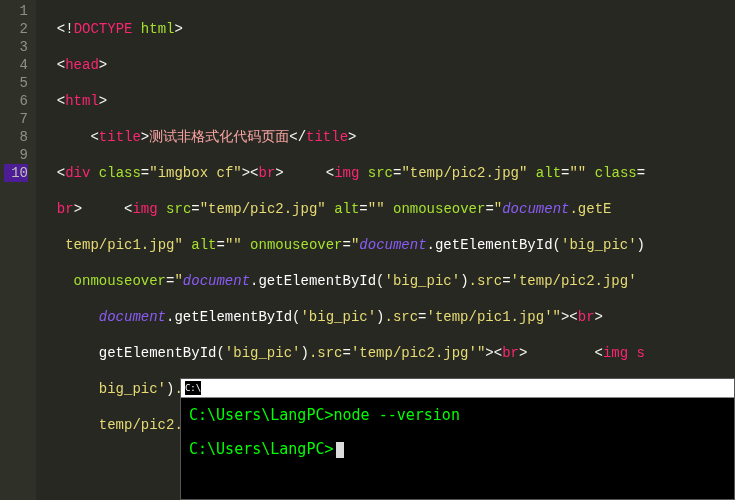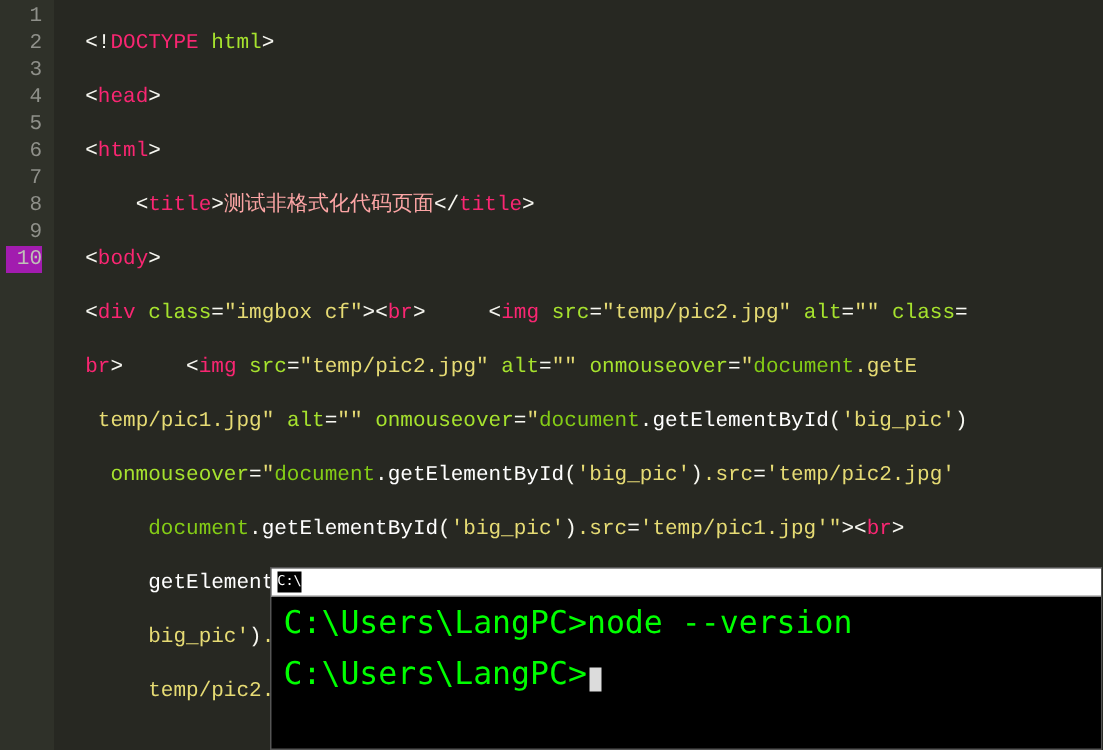--- a/index.html
+++ b/index.html
@@ -19,36 +19,36 @@
 }
 .gutter {
   background: #2f3129;
   color: #8f908a;
   text-align: right;
   padding: 2px 8px 2px 4px;
   user-select: none;
   min-width: 36px;
 }
 .gutter span { display: block; line-height: 18px; }
-.gutter .active { background: #a21caf; color: #c0c0b8; }
+.gutter .active { background: #4c1d95; color: #c0c0b8; }
 .code {
   padding: 2px 4px;
   line-height: 18px;
   white-space: pre;
   flex: 1;
   overflow: hidden;
 }
 .line { display: block; }
 .pun { color: #f8f8f2; }
 .tag { color: #f92672; }
 .attr { color: #a6e22e; }
 .str { color: #e6db74; }
 .txt { color: #fca5a5; }
 .doctype { color: #f92672; text-align: right; }
-.jsitalic { color: #84cc16; }
+.jsitalic { color: #8b5cf6; font-style: italic; }
 .jsfn { color: #ffffff; }
 
 .cmd-window {
   position: absolute;
   left: 180px;
   top: 378px;
   width: 555px;
   height: 122px;
   border: 1px solid #555;
   background: #000;
@@ -68,21 +68,21 @@
   background: #000;
   color: #fff;
   font-size: 9px;
   display: inline-flex;
   align-items: center;
   justify-content: center;
   margin-right: 6px;
 }
 .cmd-body {
   padding: 6px 8px;
-  font-size: 21px;
+  font-size: 15px;
   line-height: 22px;
 }
 .cmd-green { color: #00ff00; }
 .cmd-cursor {
   display: inline-block;
   width: 8px; height: 16px;
   background: #dcdcdc;
   vertical-align: text-bottom;
   margin-left: 2px;
 }
@@ -101,21 +101,20 @@
     <span>7</span>
     <span>8</span>
     <span>9</span>
     <span class="active">10</span>
   </div>
   <div class="code">
 <span class="line">  <span class="pun">&lt;!</span><span class="doctype">DOCTYPE</span><span class="attr"> html</span><span class="pun">&gt;</span></span>
 <span class="line">  <span class="pun">&lt;</span><span class="tag">head</span><span class="pun">&gt;</span></span>
 <span class="line">  <span class="pun">&lt;</span><span class="tag">html</span><span class="pun">&gt;</span></span>
 <span class="line">      <span class="pun">&lt;</span><span class="tag">title</span><span class="pun">&gt;</span><span class="txt">测试非格式化代码页面</span><span class="pun">&lt;/</span><span class="tag">title</span><span class="pun">&gt;</span></span>
-<span class="line">  <span class="pun">&lt;</span><span class="tag">body</span><span class="pun">&gt;</span></span>
 <span class="line">  <span class="pun">&lt;</span><span class="tag">div</span> <span class="attr">class</span><span class="pun">=</span><span class="str">"imgbox cf"</span><span class="pun">&gt;</span><span class="pun">&lt;</span><span class="tag">br</span><span class="pun">&gt;</span>     <span class="pun">&lt;</span><span class="tag">img</span> <span class="attr">src</span><span class="pun">=</span><span class="str">"temp/pic2.jpg"</span> <span class="attr">alt</span><span class="pun">=</span><span class="str">""</span> <span class="attr">class</span><span class="pun">=</span></span>
 <span class="line">  <span class="tag">br</span><span class="pun">&gt;</span>     <span class="pun">&lt;</span><span class="tag">img</span> <span class="attr">src</span><span class="pun">=</span><span class="str">"temp/pic2.jpg"</span> <span class="attr">alt</span><span class="pun">=</span><span class="str">""</span> <span class="attr">onmouseover</span><span class="pun">=</span><span class="str">"</span><span class="jsitalic">document</span><span class="str">.getE</span></span>
 <span class="line">   <span class="str">temp/pic1.jpg"</span> <span class="attr">alt</span><span class="pun">=</span><span class="str">""</span> <span class="attr">onmouseover</span><span class="pun">=</span><span class="str">"</span><span class="jsitalic">document</span><span class="pun">.</span><span class="jsfn">getElementById</span><span class="pun">(</span><span class="str">'big_pic'</span><span class="pun">)</span></span>
 <span class="line">    <span class="attr">onmouseover</span><span class="pun">=</span><span class="str">"</span><span class="jsitalic">document</span><span class="pun">.</span><span class="jsfn">getElementById</span><span class="pun">(</span><span class="str">'big_pic'</span><span class="pun">)</span><span class="str">.src</span><span class="pun">=</span><span class="str">'temp/pic2.jpg'</span></span>
 <span class="line">       <span class="jsitalic">document</span><span class="pun">.</span><span class="jsfn">getElementById</span><span class="pun">(</span><span class="str">'big_pic'</span><span class="pun">)</span><span class="str">.src</span><span class="pun">=</span><span class="str">'temp/pic1.jpg'"</span><span class="pun">&gt;</span><span class="pun">&lt;</span><span class="tag">br</span><span class="pun">&gt;</span></span>
 <span class="line">       <span class="jsfn">getElementById</span><span class="pun">(</span><span class="str">'big_pic'</span><span class="pun">)</span><span class="str">.src</span><span class="pun">=</span><span class="str">'temp/pic2.jpg'"</span><span class="pun">&gt;</span><span class="pun">&lt;</span><span class="tag">br</span><span class="pun">&gt;</span>        <span class="pun">&lt;</span><span class="tag">img s</span></span>
 <span class="line">       <span class="str">big_pic'</span><span class="pun">)</span><span class="str">.src</span><span class="pun">=</span><span class="str">'temp/pic1.jpg'"</span><span class="pun">&gt;</span><span class="pun">&lt;</span><span class="tag">br</span><span class="pun">&gt;</span>        <span class="pun">&lt;</span><span class="tag">img</span> <span class="attr">src</span><span class="pun">=</span><span class="str">"temp/pic2.jp</span></span>
 <span class="line">       <span class="str">temp/pic2.jpg'"</span><span class="pun">&gt;</span><span class="pun">&lt;</span><span class="tag">br</span><span class="pun">&gt;</span>        <span class="pun">&lt;</span><span class="tag">img</span> <span class="attr">src</span><span class="pun">=</span><span class="str">"temp/pic1.jpg"</span> <span class="attr">alt</span><span class="pun">=</span><span class="str">""</span> <span class="attr">onmo</span></span>
 
 

